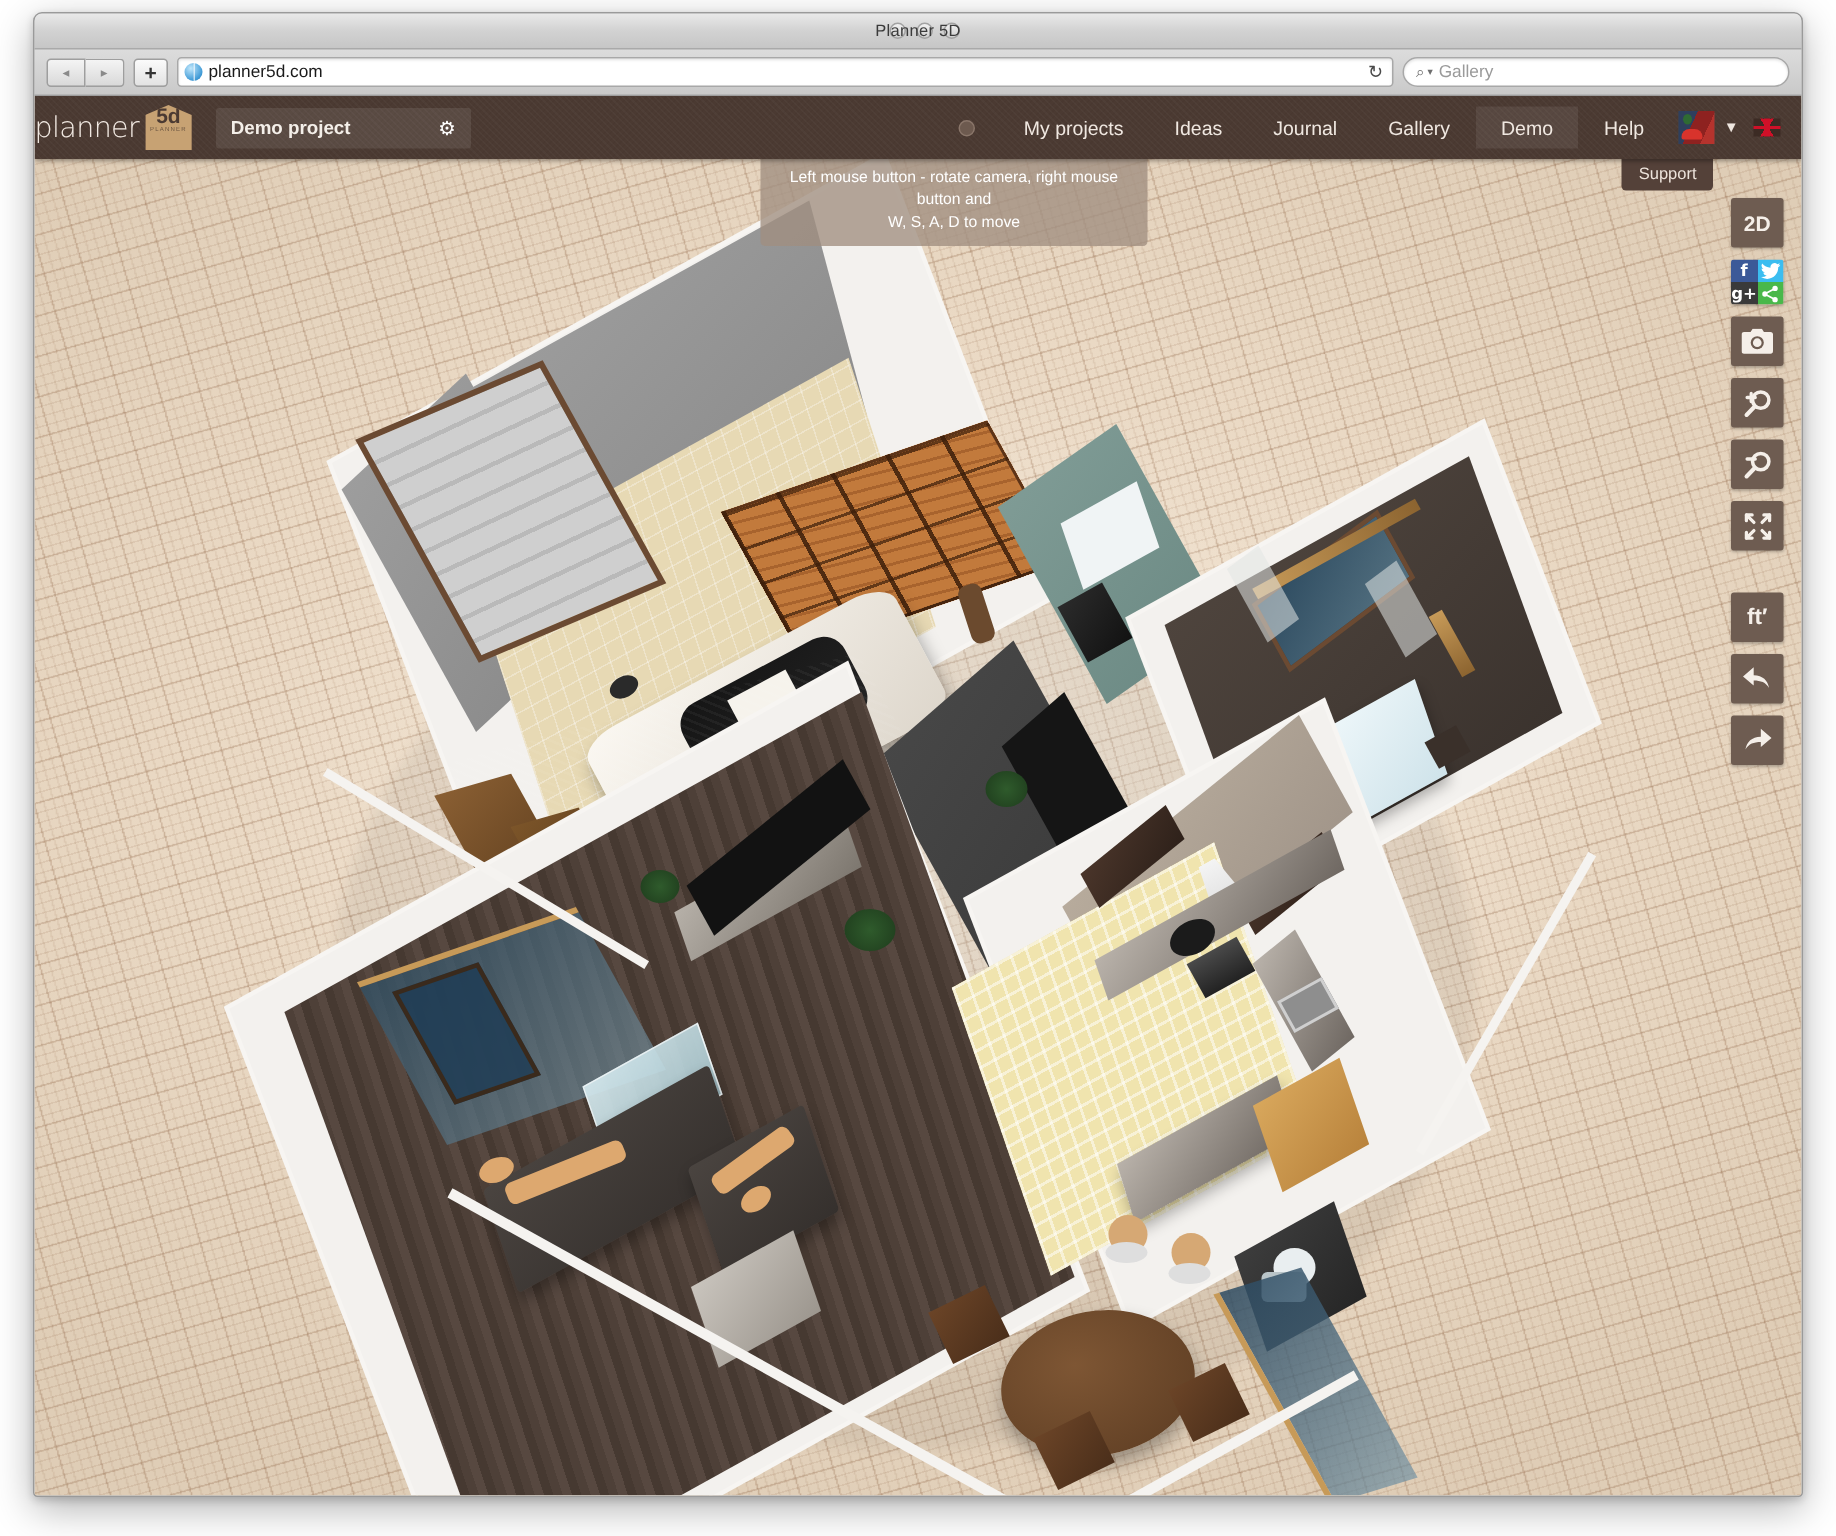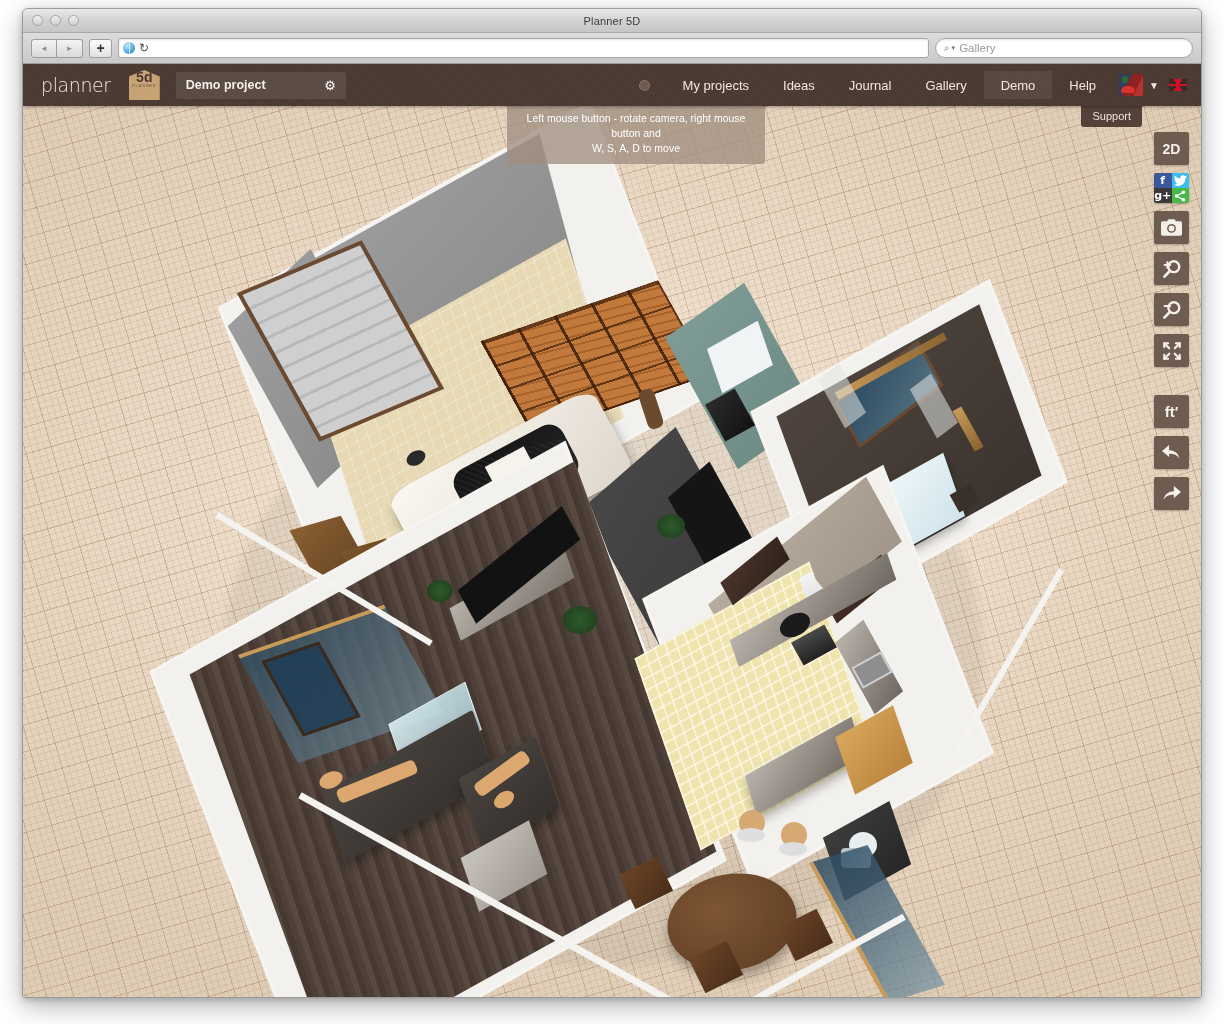--- a/index.html
+++ b/index.html
@@ -23,21 +23,21 @@
     overflow: hidden;
     display: flex; flex-direction: column;
   }
 
   
   #titlebar {
     height: 24px; flex: 0 0 24px;
     background: linear-gradient(to bottom, #e9e9e9 0%, #d2d2d2 50%, #c6c6c6 100%);
     border-bottom: 1px solid #a9a9a9;
     position: relative;
-    display: flex; align-items: center;
+    display: flex; align-items: center; justify-content: center;
   }
   .traffic {
     display: flex; gap: 7px; margin-left: 9px;
   }
   .traffic i {
     width: 11px; height: 11px; border-radius: 50%;
     display: block;
     background: linear-gradient(to bottom, #f2f2f2, #cfcfcf);
     border: 1px solid #a2a2a2;
   }
@@ -112,22 +112,22 @@
     position: absolute; left: 0; right: 0; top: 0; height: 42px;
     background: #4b3a32;
     background-image:
       repeating-linear-gradient(45deg, rgba(255,255,255,.022) 0 1px, transparent 1px 3px),
       repeating-linear-gradient(-45deg, rgba(0,0,0,.03) 0 1px, transparent 1px 3px);
     display: flex; align-items: center;
     z-index: 30;
     box-shadow: 0 1px 3px rgba(0,0,0,.35);
   }
   #logo {
-    display: flex; align-items: center; gap: 18px;
-    margin-left: 18px; flex: 0 0 auto;
+    display: flex; align-items: center; gap: 4px;
+    flex: 0 0 auto;
   }
   #logo-text {
     font-size: 19px; color: #f1e9e2; letter-spacing: -.4px;
     font-family: "DejaVu Sans", sans-serif; font-weight: 300;
   }
   #logo-badge {
     width: 31px; height: 30px;
     background: #c7a273;
     display: flex; flex-direction: column;
     align-items: center; justify-content: flex-start;
@@ -321,20 +321,21 @@
   </div>
 
   <div id="browser-toolbar">
     <div class="navbtns">
       <div class="navbtn">◂</div>
       <div class="navbtn">▸</div>
     </div>
     <div id="add-btn">+</div>
     <div id="url-bar">
       <span id="globe-icon"></span>
+      <span id="url-text">planner5d.com</span>
       <span id="reload-icon">↻</span>
     </div>
     <div id="search-bar">
       <span id="search-glass">⌕</span>
       <span id="search-caret">▾</span>
       <span id="search-placeholder">Gallery</span>
     </div>
   </div>
 
   <div id="page">

